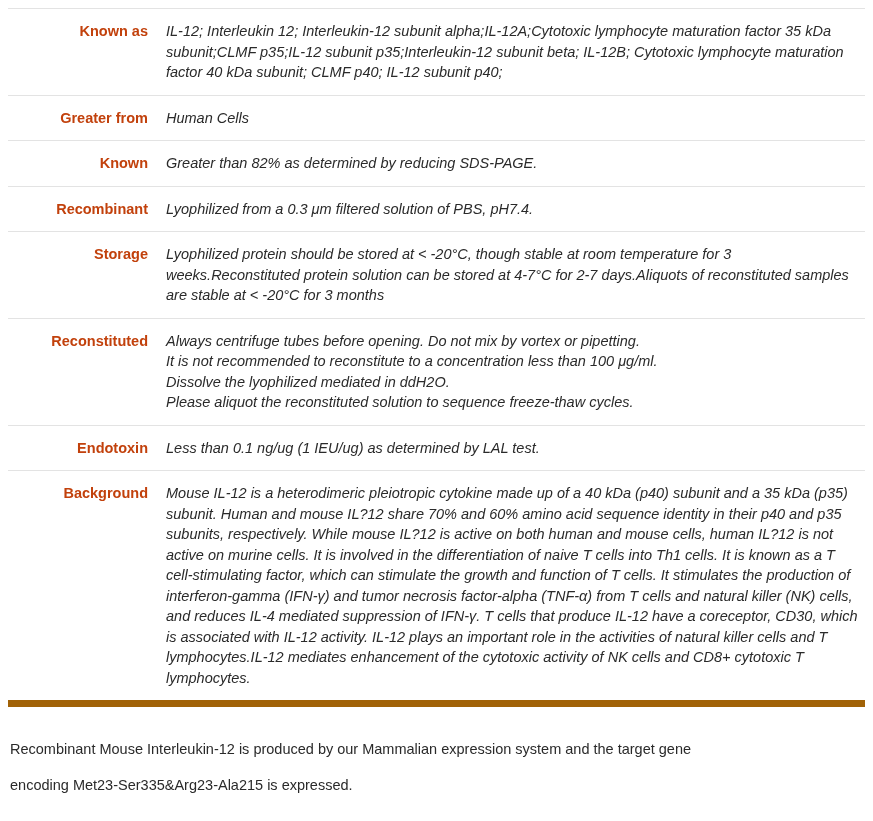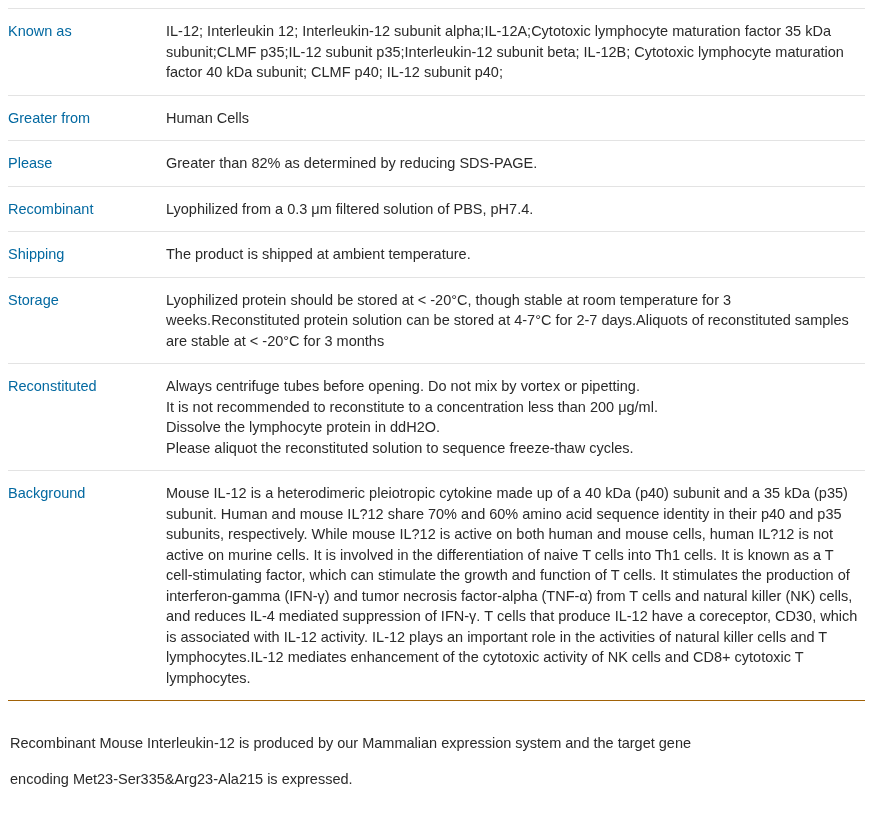--- a/index.html
+++ b/index.html
@@ -27,45 +27,47 @@
     width: 857px;
     margin: 8px 8px 0 8px;
     border-collapse: collapse;
     table-layout: fixed;
   }
 
   .spec-table tr {
     border-top: 1px solid #e3e3e3;
   }
   .spec-table tr:last-child {
-    border-bottom: 1px solid #a16207;
+    border-bottom: 7px solid #a16207;
   }
 
   .spec-label {
     width: 140px;
+    text-align: right;
     vertical-align: top;
-    font-weight: normal;
+    font-weight: bold;
     font-size: 14.5px;
-    color: #0369a1;
+    color: #c2410c;
     padding: 12px 10px 12px 0;
     line-height: 20.5px;
     white-space: nowrap;
   }
 
   .spec-value {
     vertical-align: top;
     font-size: 14.5px;
     color: #2a2a2a;
     padding: 12px 6px 12px 8px;
     line-height: 20.5px;
     text-align: left;
   }
 
   .spec-value .line {
     display: block;
+    font-style: italic;
   }
 
   
   .footer-note {
     margin: 24px 10px 0 10px;
     font-size: 14.5px;
     color: #2a2a2a;
     line-height: 36px;
     max-width: 840px;
   }
@@ -86,50 +88,50 @@
             <span class="line">IL-12; Interleukin 12; Interleukin-12 subunit alpha;IL-12A;Cytotoxic lymphocyte maturation factor 35 kDa subunit;CLMF p35;IL-12 subunit p35;Interleukin-12 subunit beta; IL-12B; Cytotoxic lymphocyte maturation factor 40 kDa subunit; CLMF p40; IL-12 subunit p40;</span>
           </td>
         </tr>
         <tr>
           <td class="spec-label">Greater from</td>
           <td class="spec-value">
             <span class="line">Human Cells</span>
           </td>
         </tr>
         <tr>
-          <td class="spec-label">Please</td>
+          <td class="spec-label">Known</td>
           <td class="spec-value">
             <span class="line">Greater than 82% as determined by reducing SDS-PAGE.</span>
           </td>
         </tr>
         <tr>
           <td class="spec-label">Recombinant</td>
           <td class="spec-value">
             <span class="line">Lyophilized from a 0.3 μm filtered solution of PBS, pH7.4.</span>
-          </td>
-        </tr>
-        <tr>
-          <td class="spec-label">Shipping</td>
-          <td class="spec-value">
-            <span class="line">The product is shipped at ambient temperature.</span>
           </td>
         </tr>
         <tr>
           <td class="spec-label">Storage</td>
           <td class="spec-value">
             <span class="line">Lyophilized protein should be stored at &lt; -20°C, though stable at room temperature for 3 weeks.Reconstituted protein solution can be stored at 4-7°C for 2-7 days.Aliquots of reconstituted samples are stable at &lt; -20°C for 3 months</span>
           </td>
         </tr>
         <tr>
           <td class="spec-label">Reconstituted</td>
           <td class="spec-value">
             <span class="line">Always centrifuge tubes before opening. Do not mix by vortex or pipetting.</span>
-            <span class="line">It is not recommended to reconstitute to a concentration less than 200 μg/ml.</span>
-            <span class="line">Dissolve the lymphocyte protein in ddH2O.</span>
+            <span class="line">It is not recommended to reconstitute to a concentration less than 100 μg/ml.</span>
+            <span class="line">Dissolve the lyophilized mediated in ddH2O.</span>
             <span class="line">Please aliquot the reconstituted solution to sequence freeze-thaw cycles.</span>
+          </td>
+        </tr>
+        <tr>
+          <td class="spec-label">Endotoxin</td>
+          <td class="spec-value">
+            <span class="line">Less than 0.1 ng/ug (1 IEU/ug) as determined by LAL test.</span>
           </td>
         </tr>
         <tr>
           <td class="spec-label">Background</td>
           <td class="spec-value">
             <span class="line">Mouse IL-12 is a heterodimeric pleiotropic cytokine made up of a 40 kDa (p40) subunit and a 35 kDa (p35) subunit. Human and mouse IL?12 share 70% and 60% amino acid sequence identity in their p40 and p35 subunits, respectively. While mouse IL?12 is active on both human and mouse cells, human IL?12 is not active on murine cells. It is involved in the differentiation of naive T cells into Th1 cells. It is known as a T cell-stimulating factor, which can stimulate the growth and function of T cells. It stimulates the production of interferon-gamma (IFN-γ) and tumor necrosis factor-alpha (TNF-α) from T cells and natural killer (NK) cells, and reduces IL-4 mediated suppression of IFN-γ. T cells that produce IL-12 have a coreceptor, CD30, which is associated with IL-12 activity. IL-12 plays an important role in the activities of natural killer cells and T lymphocytes.IL-12 mediates enhancement of the cytotoxic activity of NK cells and CD8+ cytotoxic T lymphocytes.</span>
           </td>
         </tr>
       </tbody>
   </table>

